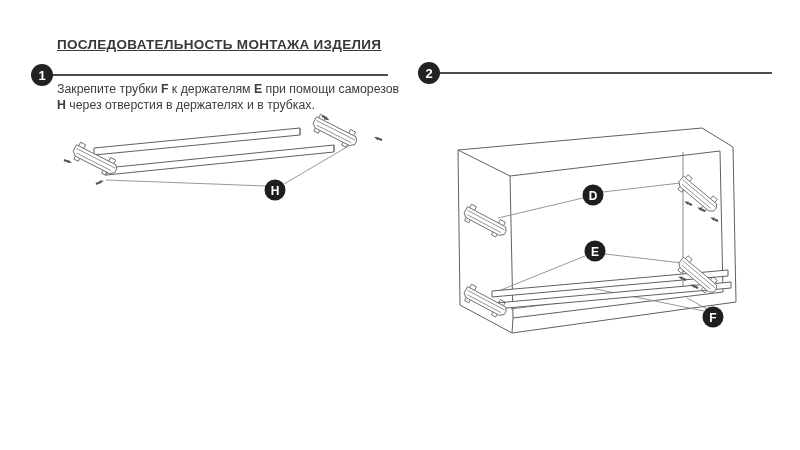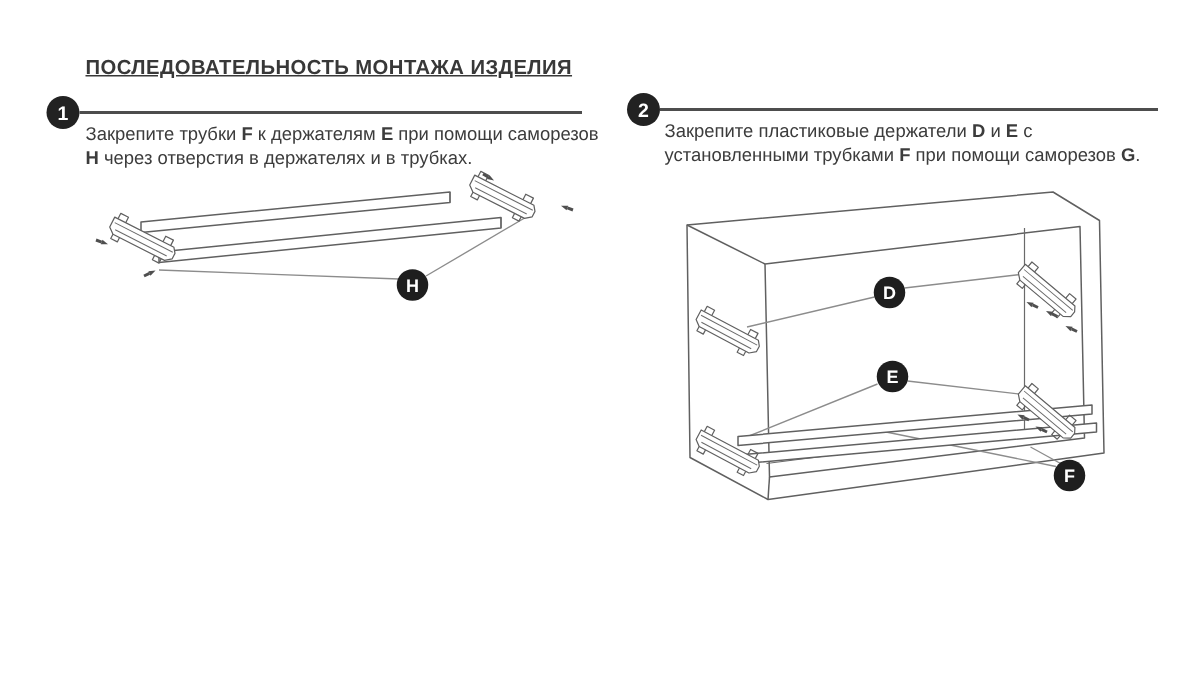--- a/index.html
+++ b/index.html
@@ -49,21 +49,20 @@
   <div class="step-badge" style="left:31px;top:64px;">
     <span>1</span>
   </div>
   <div class="step-rule" style="left:53px;top:74px;width:335px;"></div>
   <div class="step-text" style="left:57px;top:82px;width:350px;"><span>Закрепите трубки </span><b>F</b><span> к держателям </span><b>E</b><span> при помощи саморезов </span><b>H</b><span> через отверстия в держателях и в трубках.</span></div>
 
   <div class="step-badge" style="left:418px;top:62px;">
     <span>2</span>
   </div>
   <div class="step-rule" style="left:440px;top:72px;width:332px;"></div>
-  <div class="step-text" style="left:443px;top:80px;width:336px;"><span>Закрепите пластиковые держатели </span><b>D</b><span> и </span><b>E</b><span> с установленными трубками </span><b>F</b><span> при помощи саморезов </span><b>G</b><span>.</span></div>
 
   <svg class="figure" style="left:30px;top:108px;" width="370" height="125" viewBox="0 0 370 125">
     <defs>
       <g id="holderA">
         <path class="draw-n" d="M4,6 L4,1 L11,1 L11,6"></path>
         <path class="draw-n" d="M45,6 L45,1 L52,1 L52,6"></path>
         <path class="draw" d="M1,6 L55,6 L58,10 L58,15 L53,19 L6,19 L1,15 Z"></path>
         <line class="thin" x1="3" y1="10" x2="56" y2="10"></line>
         <line class="thin" x1="6" y1="15" x2="53" y2="15"></line>
         <path class="draw-n" d="M6,19 L6,23 L12,23 L12,19"></path>

